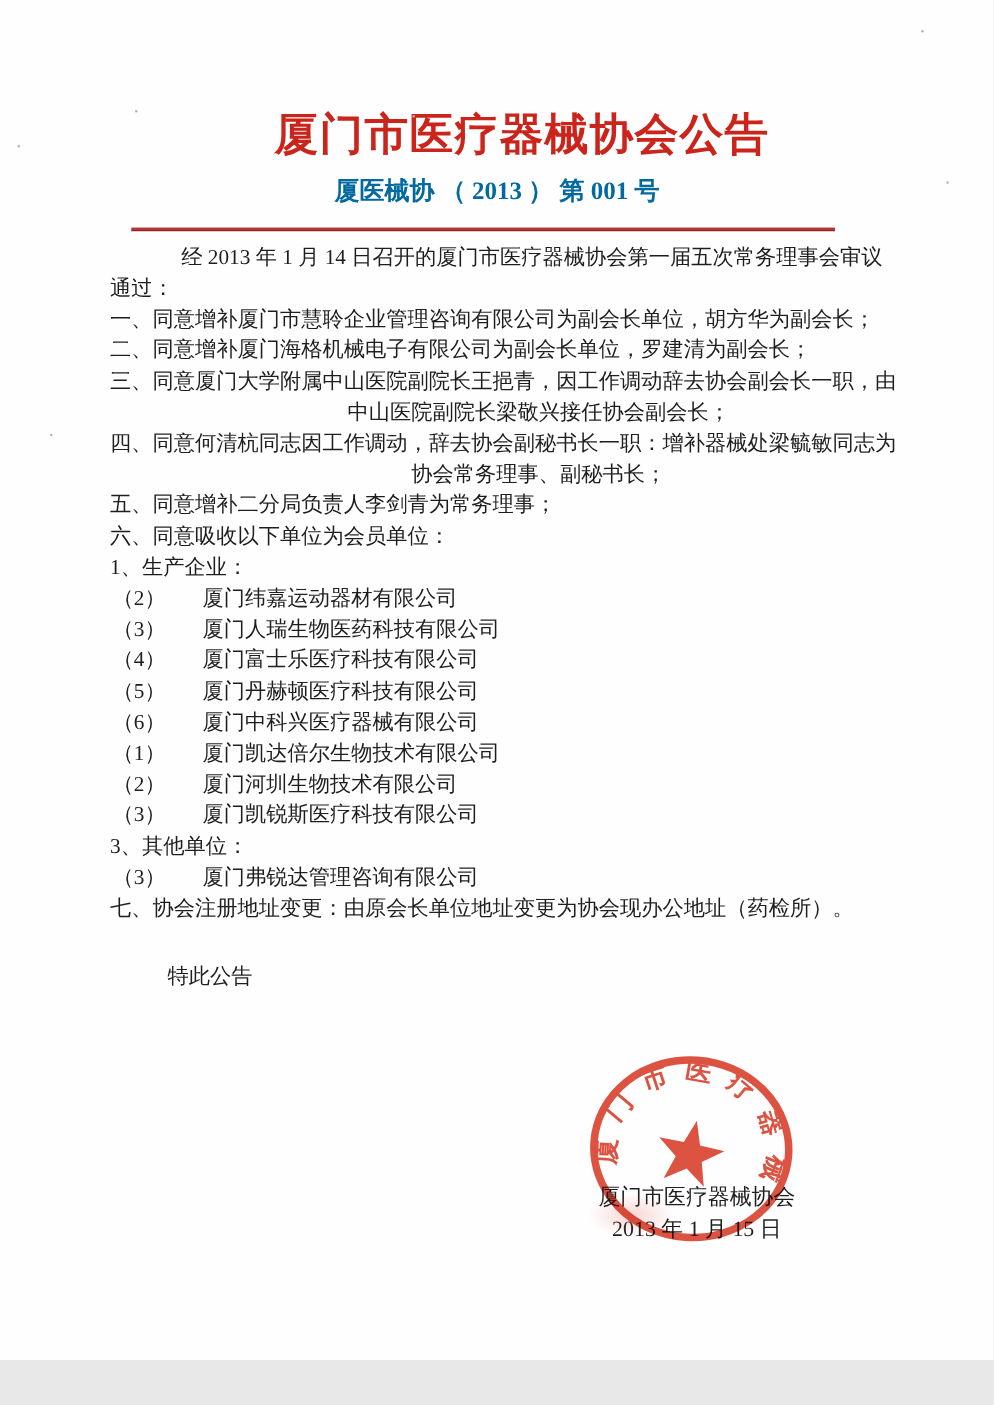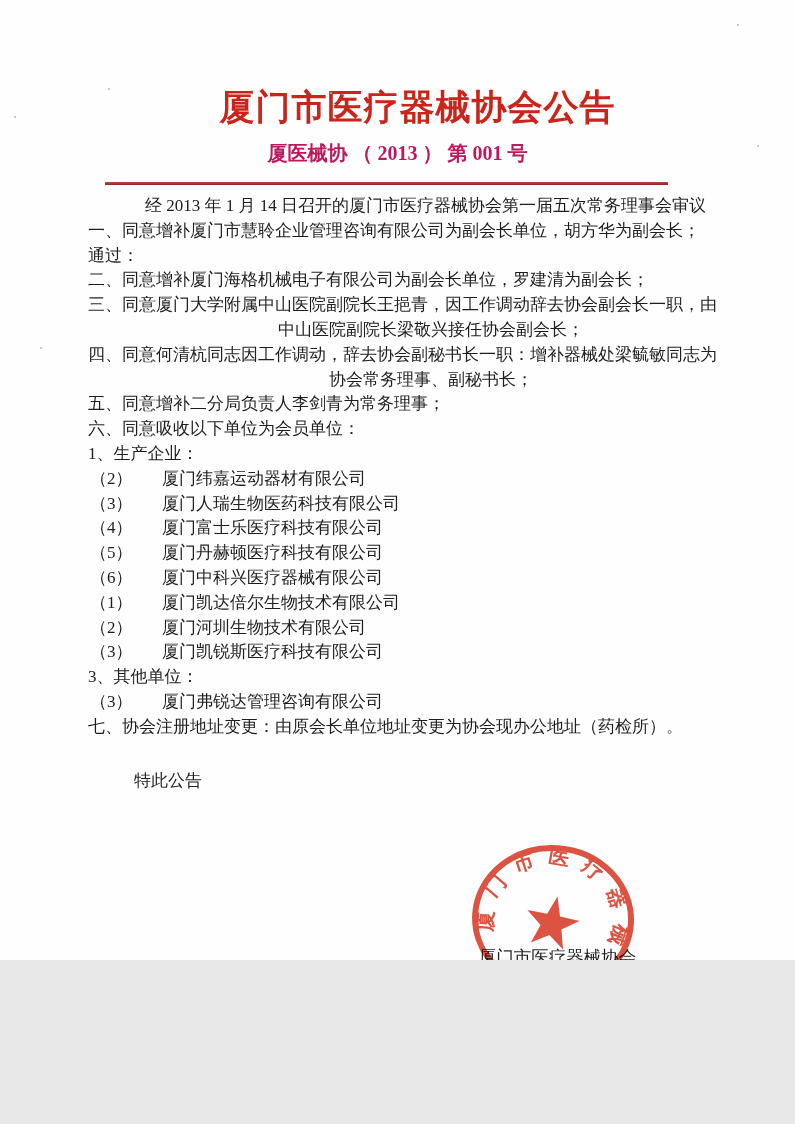--- a/index.html
+++ b/index.html
@@ -1,37 +1,37 @@
 <!DOCTYPE html>
 <html><head>
 <meta charset="utf-8">
 <style>
   html,body{margin:0;padding:0;background:#e8e8e8;}
   .page{
     position:relative;
-    width:795px;height:960px;
+    width:795px;height:1088px;
     background:#fefefe;
     overflow:hidden;
     font-family:"Liberation Serif","DejaVu Serif",serif;
     color:#1e1e1e;
     text-decoration:underline;
   }
   
   .title{
     position:absolute;top:86px;left:0;right:0;
     text-align:center;
     transform:translateX(20px);
     font-size:35px;line-height:44px;font-weight:700;
     color:#cb241b;letter-spacing:1px;white-space:nowrap;
   }
   .doc-number{
     position:absolute;top:140px;left:0;right:0;
     text-align:center;
     font-size:20px;line-height:27px;font-weight:700;
-    color:#be185d;white-space:nowrap;
+    color:#0369a1;white-space:nowrap;
   }
   .red-rule{
     position:absolute;left:105px;top:182px;
     width:563px;height:3px;
     background:linear-gradient(to bottom,#c2453f,#8e2427);
   }
   
   .body-text{
     position:absolute;left:88px;top:194px;width:640px;
     font-size:17px;line-height:24.8px;
@@ -68,22 +68,22 @@
 <body>
 
 <div class="page">
 
   <div class="title">厦门市医疗器械协会公告</div>
   <div class="doc-number">厦医械协 （ 2013 ）  第 001 号</div>
   <div class="red-rule"></div>
 
   <div class="body-text">
     <div class="ln indent">经 2013 年 1 月 14 日召开的厦门市医疗器械协会第一届五次常务理事会审议</div>
+    <div class="ln flush">通过：</div>
     <div class="ln flush">一、同意增补厦门市慧聆企业管理咨询有限公司为副会长单位，胡方华为副会长；</div>
-    <div class="ln flush">通过：</div>
     <div class="ln flush">二、同意增补厦门海格机械电子有限公司为副会长单位，罗建清为副会长；</div>
     <div class="ln flush">三、同意厦门大学附属中山医院副院长王挹青，因工作调动辞去协会副会长一职，由</div>
     <div class="ln hang">中山医院副院长梁敬兴接任协会副会长；</div>
     <div class="ln flush">四、同意何清杭同志因工作调动，辞去协会副秘书长一职：增补器械处梁毓敏同志为</div>
     <div class="ln hang">协会常务理事、副秘书长；</div>
     <div class="ln flush">五、同意增补二分局负责人李剑青为常务理事；</div>
     <div class="ln flush">六、同意吸收以下单位为会员单位：</div>
     <div class="ln group">1、生产企业：</div>
     <div class="ln member"><span class="num">（2）</span><span>厦门纬嘉运动器材有限公司</span></div>
     <div class="ln member"><span class="num">（3）</span><span>厦门人瑞生物医药科技有限公司</span></div>

